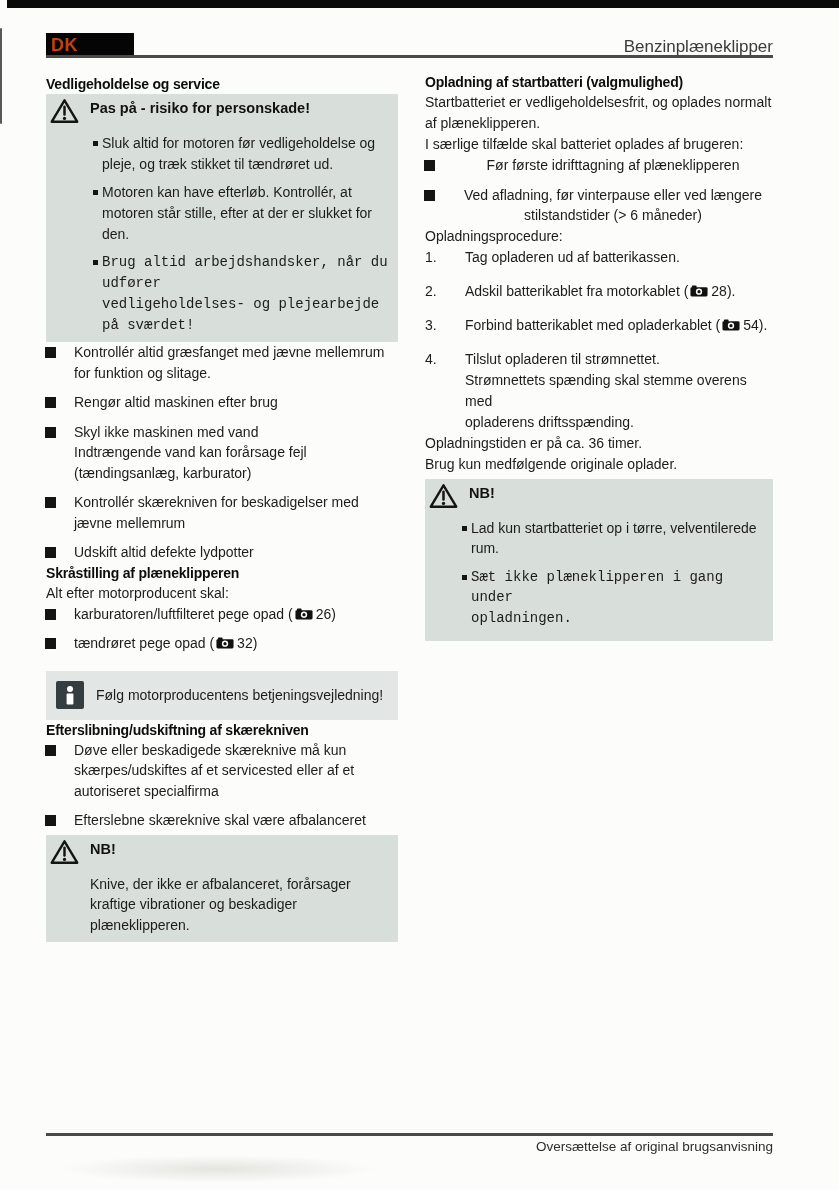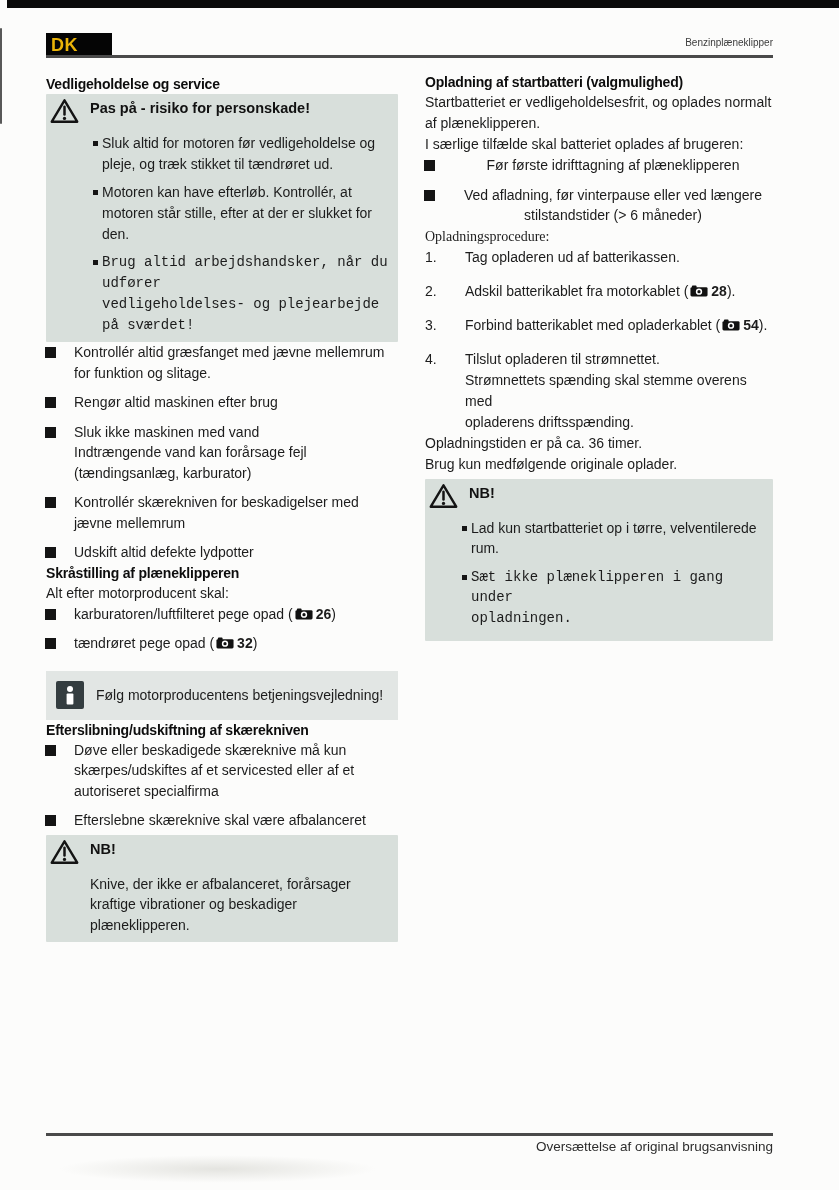--- a/index.html
+++ b/index.html
@@ -6,41 +6,41 @@
   .page{position:relative;width:839px;height:1190px;background:#fcfcfb;overflow:hidden;
         font-family:"Liberation Sans","DejaVu Sans",sans-serif;color:#1c1c1c;}
 
   
   .topbar{position:absolute;left:7px;top:0;width:832px;height:8px;background:#0a0a0a;}
   .edge-mark{position:absolute;left:0;top:28px;width:2px;height:96px;background:#222;opacity:.75;border-radius:1px;}
   .smudge{position:absolute;left:58px;top:1155px;width:320px;height:28px;
           background:radial-gradient(ellipse at center,#e4e4e0 0%,rgba(252,252,251,0) 70%);}
 
   
-  .hdr-badge{position:absolute;left:46px;top:33px;width:66px;height:25px;background:#050505;
-             color:#eab308;font-size:18px;font-weight:bold;line-height:25px;padding-left:5px;
+  .hdr-badge{position:absolute;left:46px;top:33px;width:88px;height:25px;background:#050505;
+             color:#c2410c;font-size:18px;font-weight:bold;line-height:25px;padding-left:5px;
              box-sizing:border-box;letter-spacing:.5px;}
   .hdr-product{position:absolute;top:37px;left:446px;width:327px;text-align:right;
-               font-size:10px;color:#3b3b3b;}
+               font-size:17px;color:#3b3b3b;}
   .hdr-rule{position:absolute;left:46px;top:55px;width:727px;height:2.5px;background:#4a4a4a;}
 
   
   .ft-rule{position:absolute;left:46px;top:1133px;width:727px;height:2.5px;background:#4a4a4a;}
   .ft-num{position:absolute;left:46px;top:1192px;font-size:13.5px;color:#0f172a;}
   .ft-note{position:absolute;left:400px;top:1139px;width:373px;text-align:right;font-size:13.5px;color:#2d2d2d;}
 
   
   .col{position:absolute;top:70px;}
   .col-left{left:46px;width:352px;}
   .col-right{left:425px;width:348px;}
 
   h2.sec{margin:0;font-size:14px;font-weight:bold;color:#0d0d0d;letter-spacing:-.2px;line-height:20px;}
   .pt4{padding-top:4px;} .pt2{padding-top:2px;}
   .mt-box{} .mt16{margin-top:16px;} .mt50{margin-top:50px;} .mt18{margin-top:18px;}
-  .mt17{margin-top:17px;} .mt112{margin-top:112px;} .mt11{margin-top:11px;text-align:center;} .mt19{margin-top:19px;font-family:Liberation Serif, serif;}
+  .mt17{margin-top:17px;} .mt112{margin-top:112px;} .mt11{margin-top:11px;text-align:center;} .mt19{margin-top:19px;}
   .mt10{margin-top:10px;} .mt5{margin-top:5px;} .mt4{margin-top:4px;}
 
   p.body{margin:0;font-size:14px;line-height:21px;white-space:pre-line;}
 
   
   .box{box-sizing:border-box;width:100%;padding:3px 10px 6px 10px;border-radius:1px;}
   .box-head{display:flex;align-items:flex-start;min-height:24px;}
   .tri{flex:0 0 auto;margin:1px 0 0 -6px;}
   .box-title{font-weight:bold;font-size:14.5px;line-height:22px;margin-left:11px;color:#111;}
   ul.mini{list-style:none;margin:5px 0 0 0;padding:0 0 0 46px;}
@@ -65,21 +65,21 @@
   ol.num-list li:last-child{margin-bottom:0;}
   .num{position:absolute;left:0;top:0;}
   .step-text{white-space:pre-line;}
 
   
   .info-box{display:flex;align-items:center;height:49px;box-sizing:border-box;padding:0 10px;}
   .info-ic{flex:0 0 auto;width:28px;height:28px;}
   .info-text{margin-left:12px;font-size:14px;}
 
   .cam{display:inline-block;vertical-align:-1px;margin:0 3px 0 2px;line-height:0;}
-  .figno{font-weight:bold;}
+  .figno{font-weight:normal;}
 </style>
 </head>
 <body>
 
 <div class="page">
 
   <div class="topbar"></div>
   <div class="edge-mark"></div>
 
   <div class="hdr-badge">DK</div>
@@ -108,21 +108,21 @@
 motoren står stille, efter at der er slukket for den.</li>
         <li>Brug altid arbejdshandsker, når du udfører
 vedligeholdelses- og plejearbejde på sværdet!</li>
       </ul>
     </div>
 
     <ul class="sq-list mt16">
       <li>Kontrollér altid græsfanget med jævne mellemrum
 for funktion og slitage.</li>
       <li>Rengør altid maskinen efter brug</li>
-      <li>Sluk ikke maskinen med vand
+      <li>Skyl ikke maskinen med vand
 Indtrængende vand kan forårsage fejl
 (tændingsanlæg, karburator)</li>
       <li>Kontrollér skærekniven for beskadigelser med
 jævne mellemrum</li>
       <li>Udskift altid defekte lydpotter</li>
     </ul>
 
     <h2 class="sec mt50">Skråstilling af plæneklipperen</h2>
     <p class="body mt18">Alt efter motorproducent skal:</p>
 

